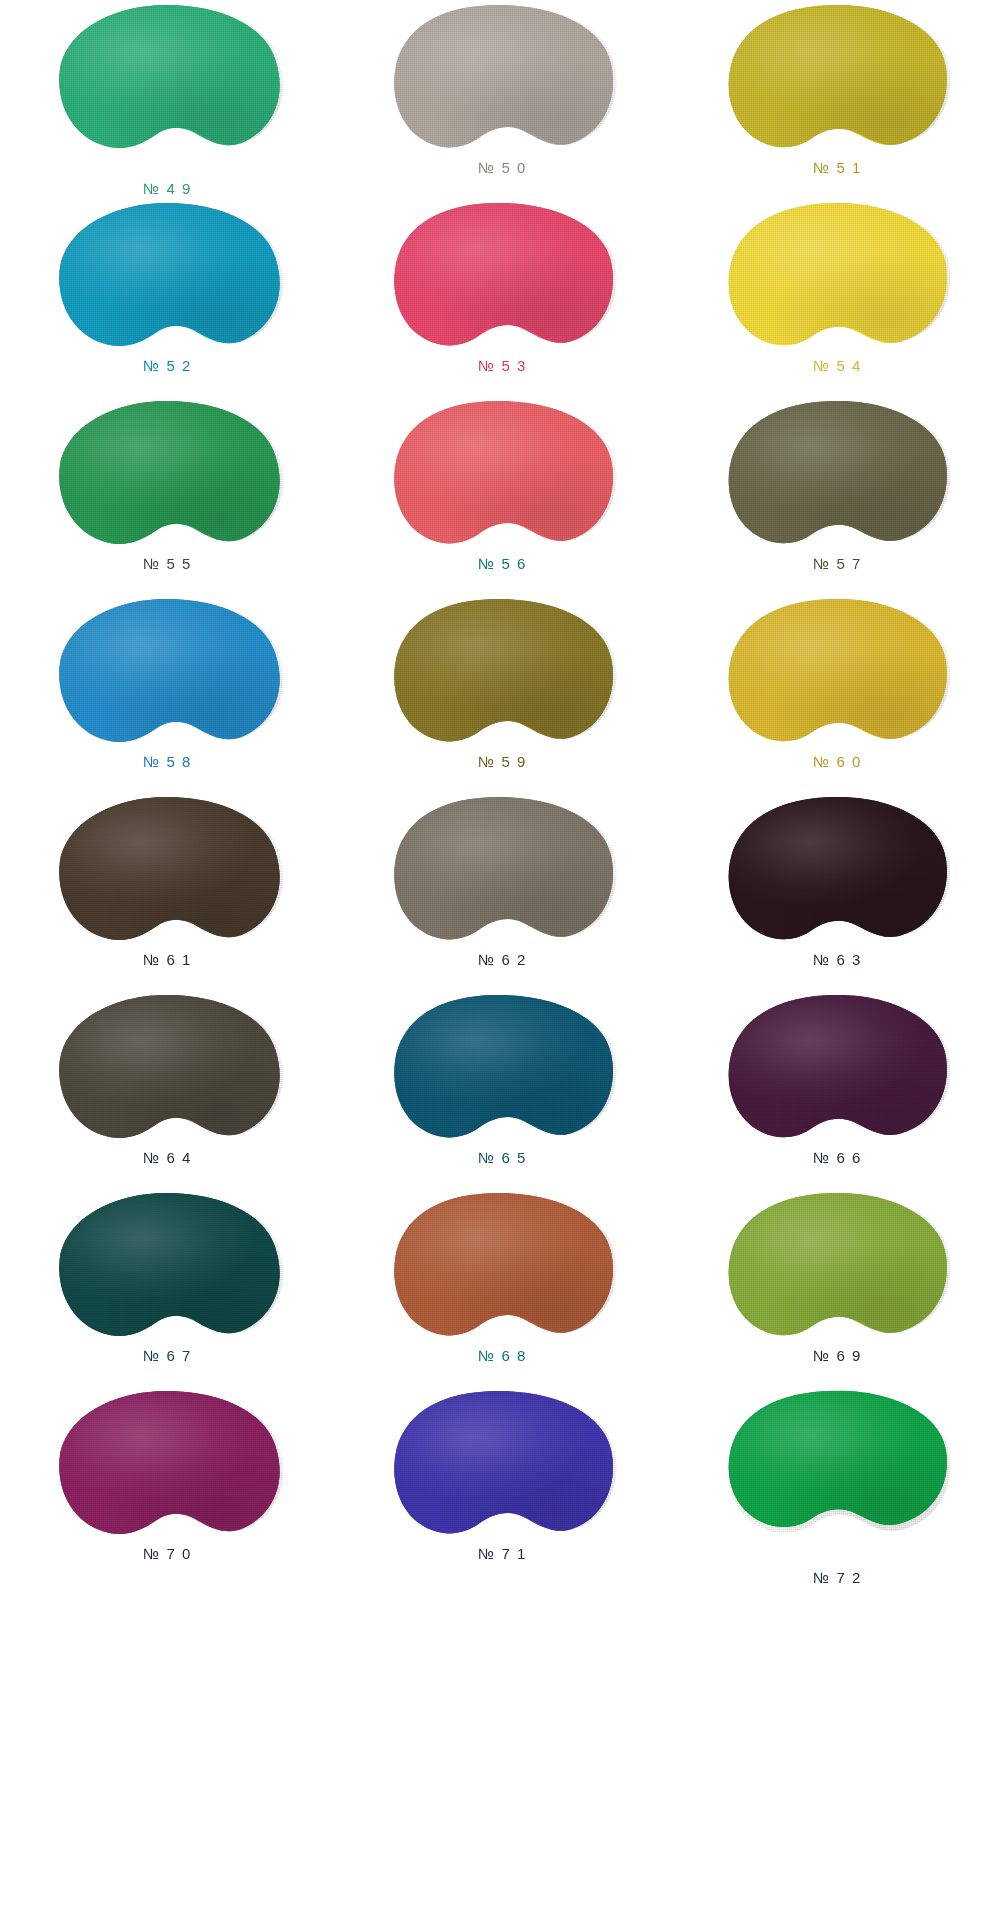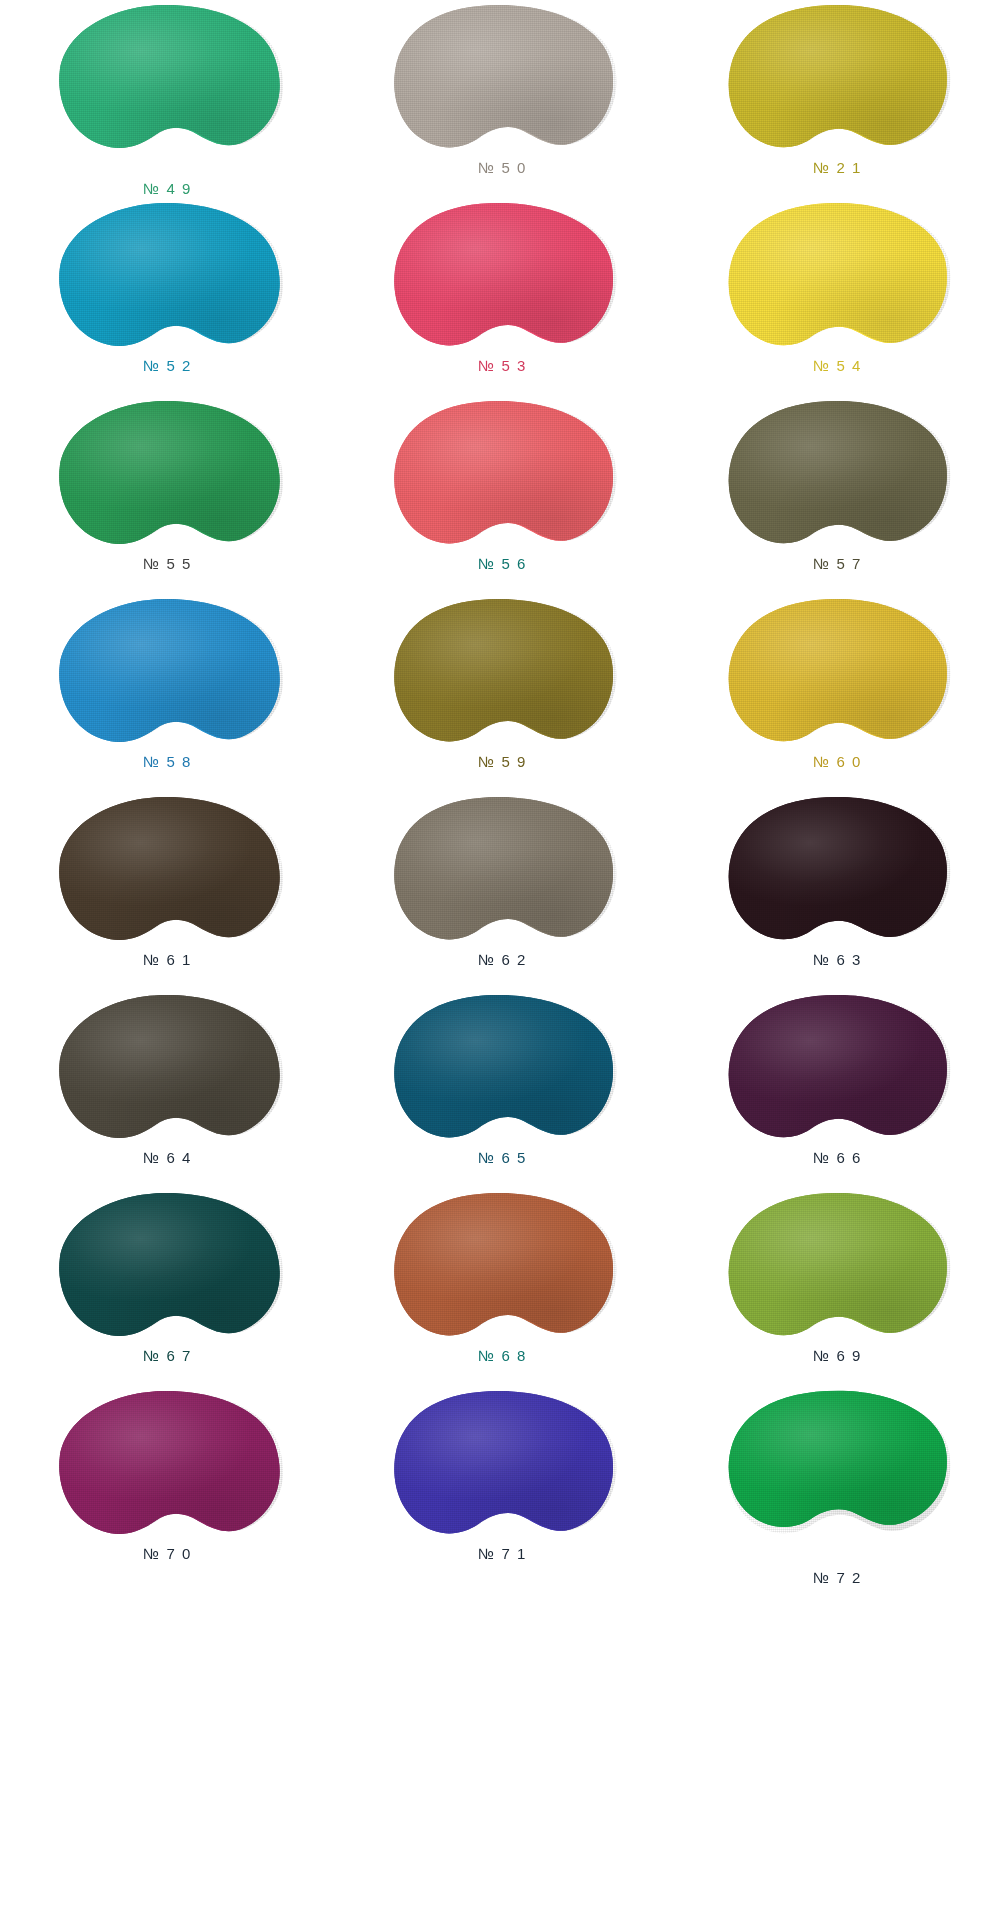--- a/index.html
+++ b/index.html
@@ -136,21 +136,21 @@
               </defs>
               <path d="M117,3 C172,3 222,27 227,66 C232,104 212,132 182,141 C163,147 150,138 135,131 C119,123 103,127 89,137 C71,149 47,148 28,133 C6,115 1,84 10,57 C24,20 64,3 117,3 Z" fill="#ccbb2e"></path>
               <g clip-path="url(#clip2)">
                 <rect x="0" y="0" width="234" height="152" fill="#ccbb2e"></rect>
               </g>
             </svg>
           </div>
           <div class="weave" style="clip-path: path(&quot;M 117 3 C 172 3 222 27 227 66 C 232 104 212 132 182 141 C 163 147 150 138 135 131 C 119 123 103 127 89 137 C 71 149 47 148 28 133 C 6 115 1 84 10 57 C 24 20 64 3 117 3 Z&quot;);"></div>
           <div class="sheen" style="clip-path: path(&quot;M 117 3 C 172 3 222 27 227 66 C 232 104 212 132 182 141 C 163 147 150 138 135 131 C 119 123 103 127 89 137 C 71 149 47 148 28 133 C 6 115 1 84 10 57 C 24 20 64 3 117 3 Z&quot;);"></div>
         </div>
-        <div class="swatch-label" style="color: rgb(168, 154, 31);">№ 2 1</div>
+        <div class="swatch-label" style="color: rgb(168, 154, 31);">№ 5 1</div>
       </div>
       <div class="swatch-cell">
         <div class="blob-wrap">
           <div class="blob">
             <svg viewBox="0 0 234 152" preserveAspectRatio="none" xmlns="http://www.w3.org/2000/svg">
               <defs>
                 <clipPath id="clip3">
                   <path d="M115,3 C168,3 214,22 226,57 C238,92 226,124 196,139 C178,148 162,141 148,133 C133,124 118,123 104,133 C88,144 70,150 50,143 C18,132 3,100 7,68 C13,28 62,3 115,3 Z"></path>
                 </clipPath>
               </defs>

